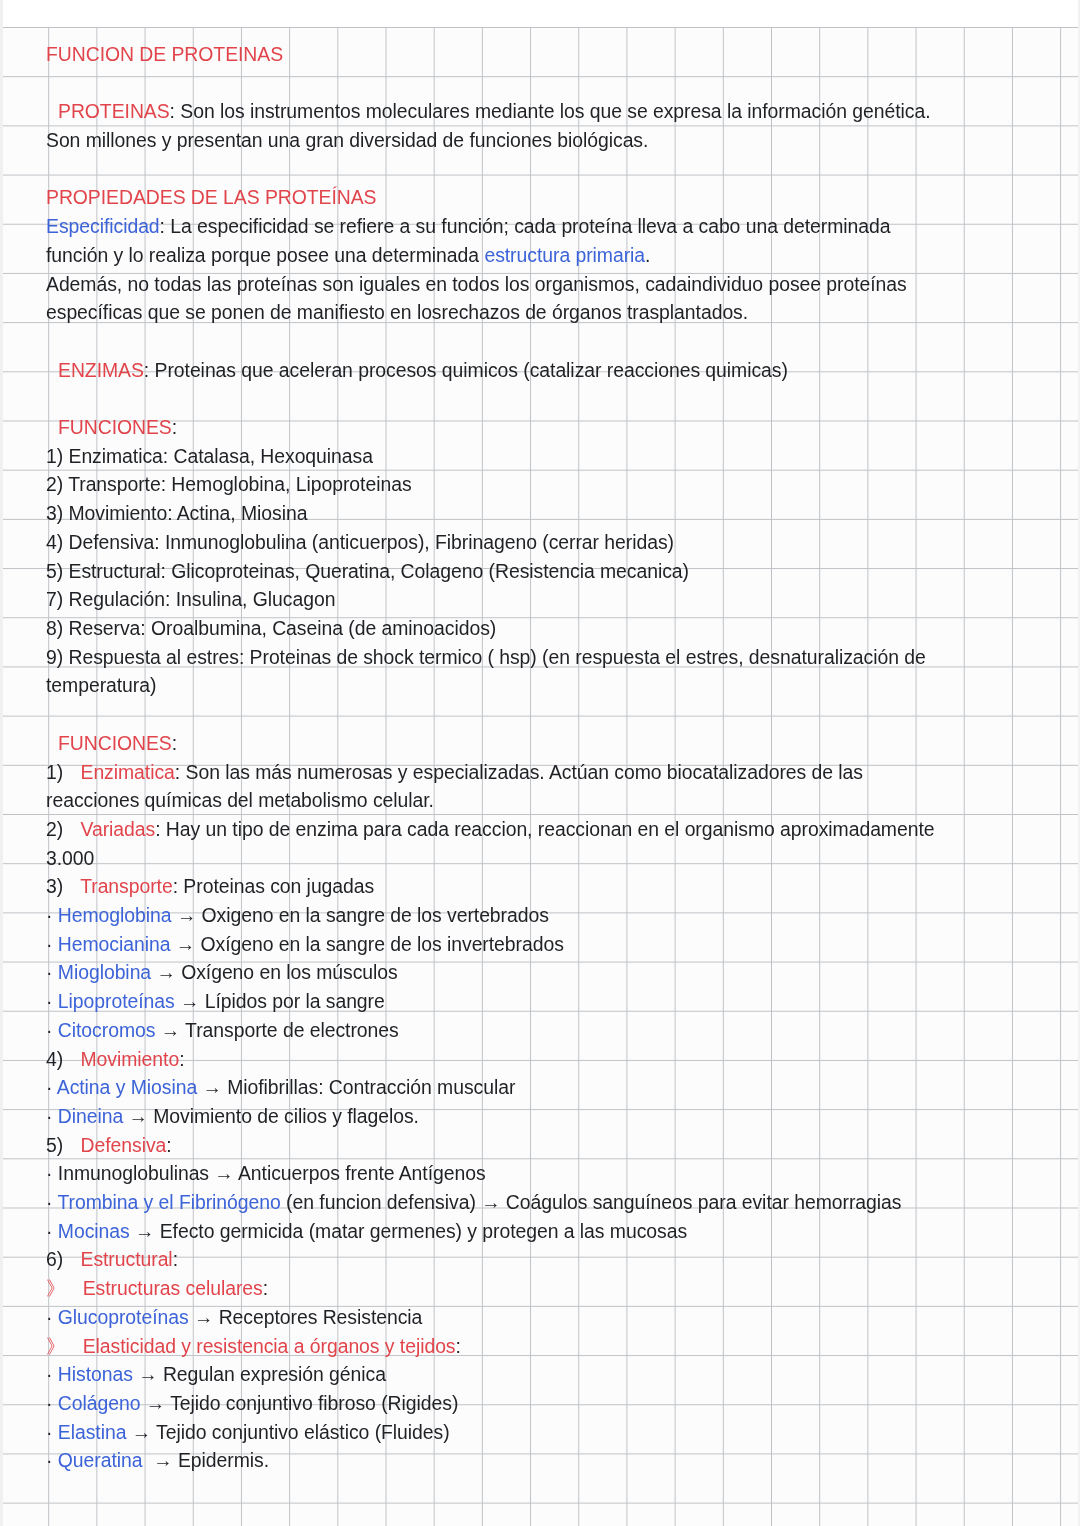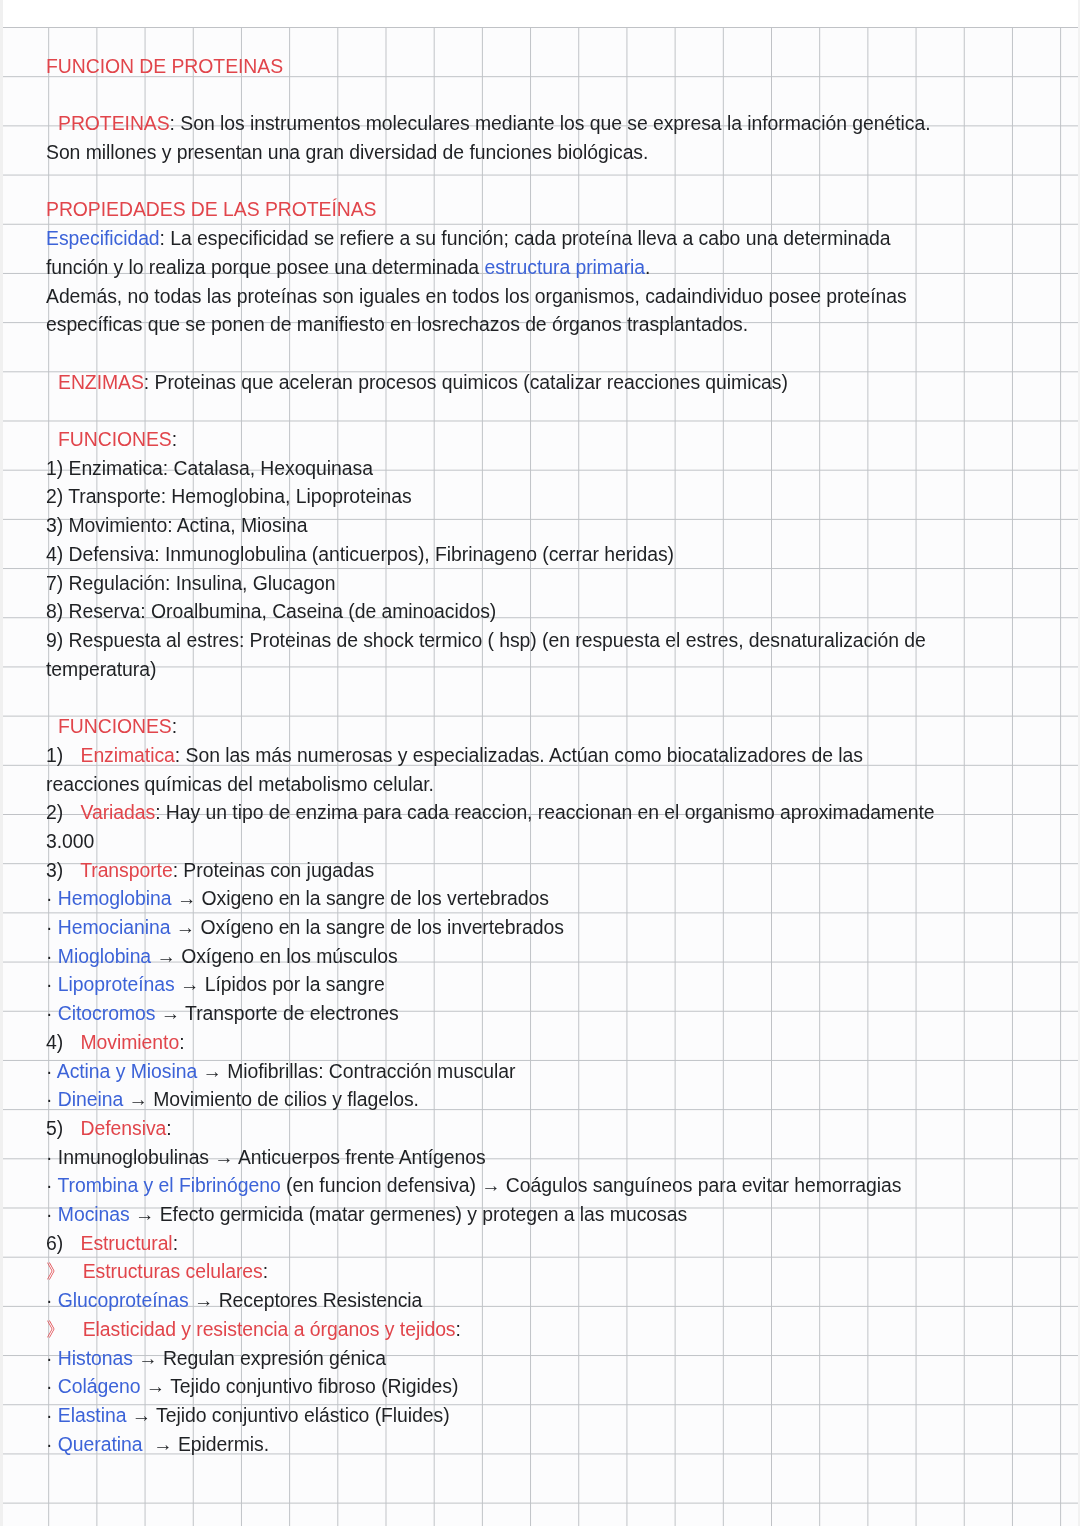--- a/index.html
+++ b/index.html
@@ -47,21 +47,21 @@
   #right-edge {
     position: absolute;
     top: 0; right: 0;
     width: 2px; height: 1526px;
     background: #f2f2f2;
   }
 
   
   #content {
     position: absolute;
-    top: 52px;
+    top: 40px;
     left: 46px;
     width: 990px;
     font-size: 19.4px;
     line-height: 28.7px;
     color: #1f2124;
     letter-spacing: -0.05px;
   }
 
   .line { white-space: pre-wrap; }
   .blank { height: 28.7px; }
@@ -107,20 +107,21 @@
     <div class="line"><span class="red">ENZIMAS</span><span class="black">:</span><span class="black"> Proteinas que aceleran procesos quimicos (catalizar reacciones quimicas)</span></div>
 
     <div class="blank"></div>
 
     <div class="line"><span class="red">FUNCIONES</span><span class="black">:</span></div>
 
     <div class="line"><span>1)</span><span> Enzimatica: Catalasa, Hexoquinasa</span></div>
     <div class="line"><span>2)</span><span> Transporte: Hemoglobina, Lipoproteinas</span></div>
     <div class="line"><span>3)</span><span> Movimiento: Actina, Miosina</span></div>
     <div class="line"><span>4)</span><span> Defensiva: Inmunoglobulina (anticuerpos), Fibrinageno (cerrar heridas)</span></div>
+    <div class="line"><span>5)</span><span> Estructural: Glicoproteinas, Queratina, Colageno (Resistencia mecanica)</span></div>
     <div class="line"><span>7)</span><span> Regulación: Insulina, Glucagon</span></div>
     <div class="line"><span>8)</span><span> Reserva: Oroalbumina, Caseina (de aminoacidos)</span></div>
     <div class="line"><span>9)</span><span> Respuesta al estres: Proteinas de shock termico ( hsp) (en respuesta el estres, desnaturalización de</span></div>
     <div class="line">temperatura)</div>
 
     <div class="blank"></div>
 
     <div class="line"><span class="red">FUNCIONES</span><span class="black">:</span></div>
 
     <div class="line"><span class="black">1)</span><span class="red"> Enzimatica</span><span class="black">:</span><span class="black"> Son las más numerosas y especializadas. Actúan como biocatalizadores de las</span></div>

